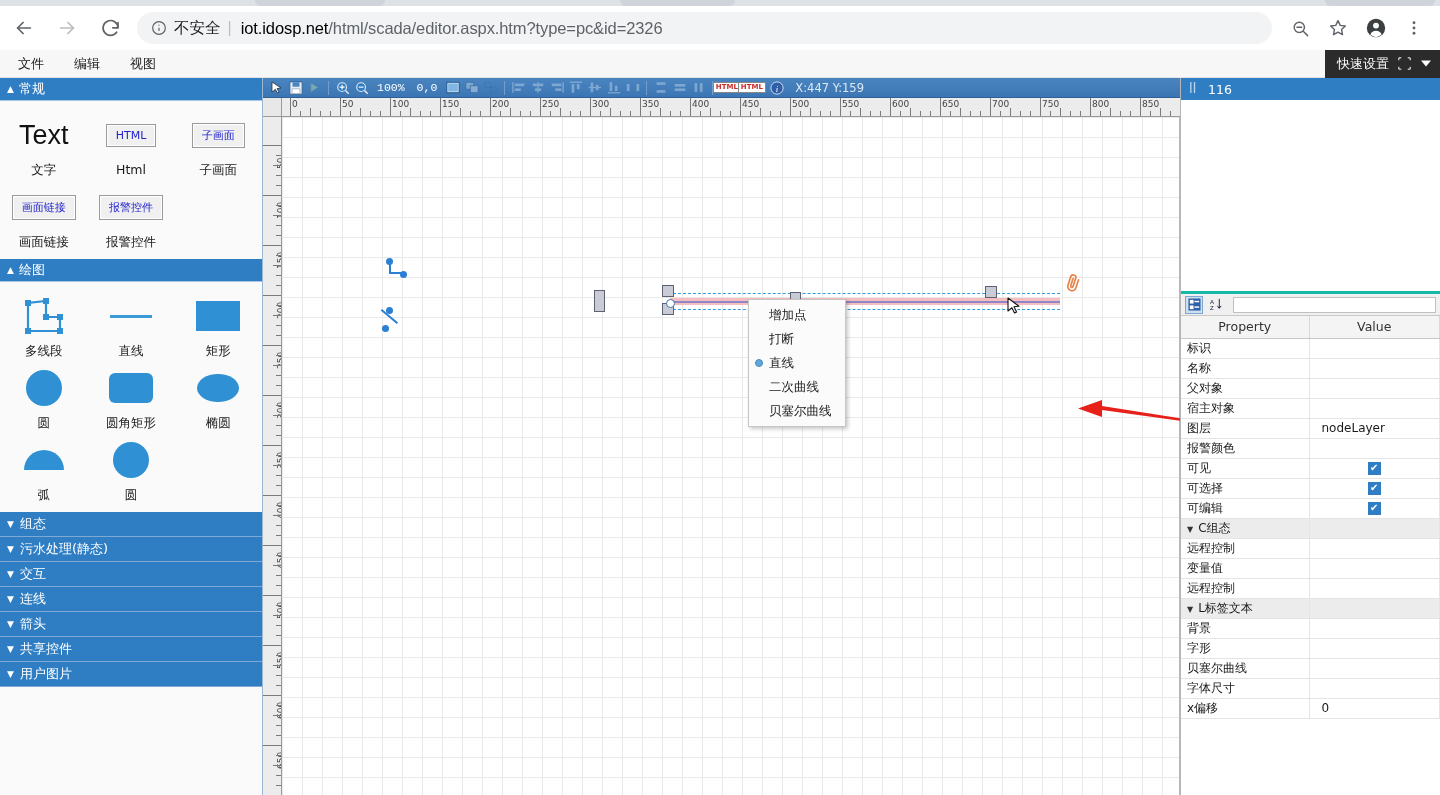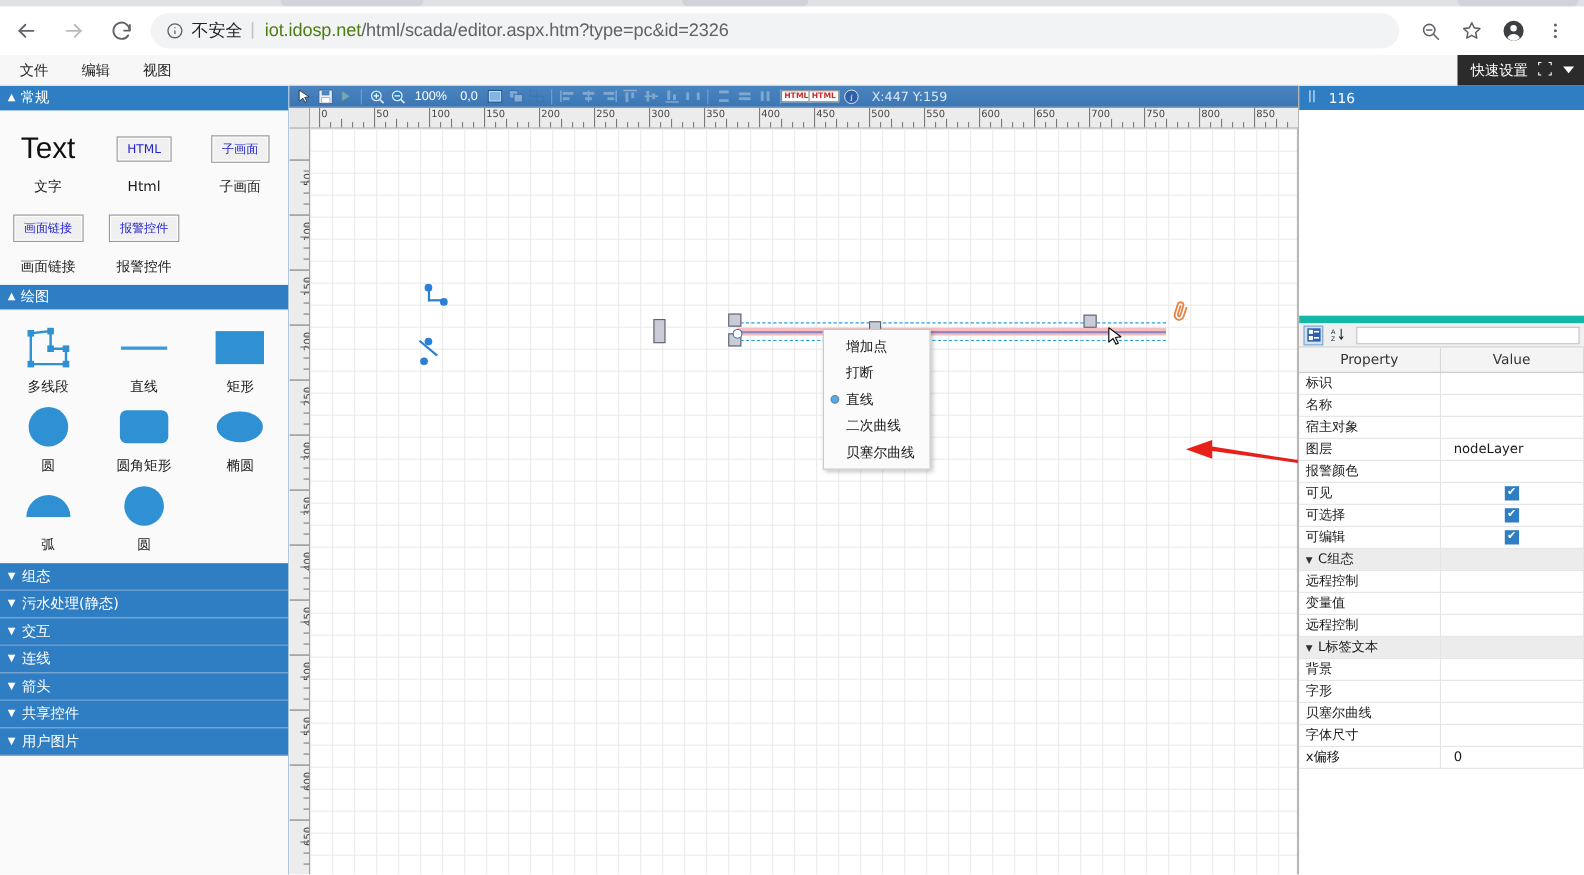--- a/index.html
+++ b/index.html
@@ -37,21 +37,21 @@
   #omnibox {
     flex: 1; height: 32px; margin: 0 10px 0 8px;
     background: #f1f3f4; border-radius: 16px;
     display: flex; align-items: center; padding: 0 14px;
     font-size: 16px; color: #202124; overflow: hidden; white-space: nowrap;
   }
   #not-secure-icon { margin-right: 7px; color: #5f6368; display:flex; }
   #not-secure-label { color: #202124; font-size: 15.5px; margin-right: 7px; }
   #omnibox-sep { color: #bdc1c6; margin-right: 9px; }
   #url-text { font-size: 16.5px; color: #5f6368; letter-spacing: -0.1px; }
-  #url-text .host { color: #4d7c0f; }
+  #url-text .host { color: #000000; }
   .chrome-icon-btn {
     width: 36px; height: 36px; margin-right: 2px;
     display: flex; align-items: center; justify-content: center; color: #5f6368;
   }
 
   
   #app-menubar {
     position: absolute; left: 0; top: 50px; width: 1440px; height: 28px;
     background: #f7f7f7; border-bottom: 1px solid #e2e2e2;
     display: flex; align-items: center;
@@ -124,21 +124,21 @@
     background: linear-gradient(#4b85c0, #3b76b4);
     display: flex; align-items: center; padding-left: 5px; gap: 2px;
     border-bottom: 1px solid #2e5f95;
   }
   .tb-btn {
     width: 17px; height: 17px; display: flex; align-items: center;
     justify-content: center; font-size: 11px; color: #e8f0f8;
   }
   .tb-sep { width: 1px; height: 14px; background: #6f9fcd; margin: 0 3px; }
   .tb-text { font-size: 11.5px; color: #ffffff; padding: 0 5px;
-             font-family: Liberation Sans, sans-serif; }
+             font-family: Liberation Mono, monospace; }
   .tb-dim { opacity: 0.42; }
   .tb-html {
     background: #fff; color: #cc2b2b; font-size: 7px; font-weight: bold;
     border: 1px solid #888; padding: 1px 2px; line-height: 1;
     font-family: "DejaVu Sans", sans-serif;
   }
   #coord-readout { font-size: 11.5px; color: #dce8f4; margin-left: 8px;
                    font-family: "DejaVu Sans", sans-serif; }
 
   
@@ -231,21 +231,21 @@
   .ctx-item .radio {
     position: absolute; left: 6px; top: 8px; width: 8px; height: 8px;
     border-radius: 50%; background: #5fa8dc; border: 1px solid #4a8cbd;
   }
 
   
   #right-panel {
     position: absolute; left: 1180px; top: 78px; width: 260px; height: 717px;
     background: #fff; border-left: 1px solid #b5b5b5; overflow: hidden;
   }
-  #layer-list { height: 216px; background: #fff; border-bottom: 7px solid #14b8a6; }
+  #layer-list { height: 216px; background: #fff; border-bottom: 3px solid #14b8a6; }
   #layer-row {
     height: 22px; background: #2f7ec4; color: #fff; display: flex;
     align-items: center; padding-left: 8px; font-size: 12.5px; gap: 8px;
     font-family: "DejaVu Sans", sans-serif;
   }
   #prop-toolbar {
     height: 22px; background: #f0f0f0; border-bottom: 1px solid #c8c8c8;
     display: flex; align-items: center; gap: 4px; padding-left: 4px;
   }
   .pt-btn {
@@ -958,20 +958,26 @@
             <div class="vwrap"></div>
           </td>
         </tr>
         <tr>
           <td>名称</td>
           <td class="val">
             <div class="vwrap"></div>
           </td>
         </tr>
         <tr>
+          <td>父对象</td>
+          <td class="val">
+            <div class="vwrap"></div>
+          </td>
+        </tr>
+        <tr>
           <td>宿主对象</td>
           <td class="val">
             <div class="vwrap"></div>
           </td>
         </tr>
         <tr>
           <td>图层</td>
           <td class="val">
             <div class="vwrap">nodeLayer</div>
           </td>

